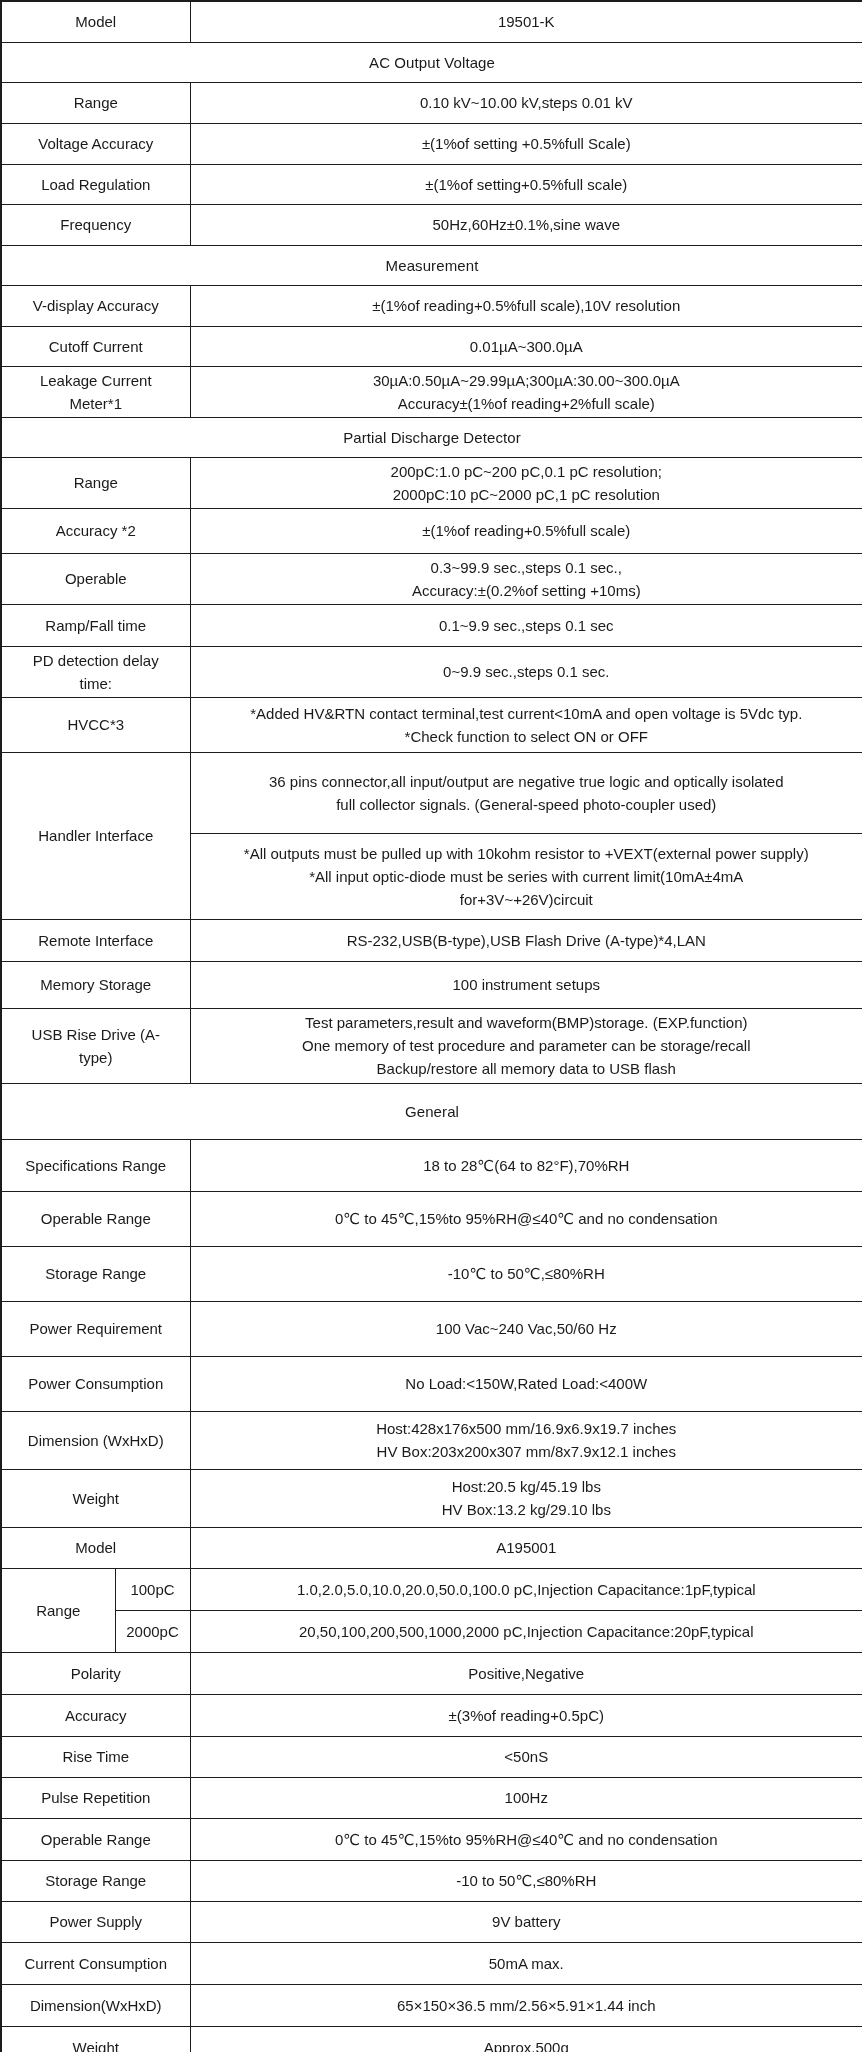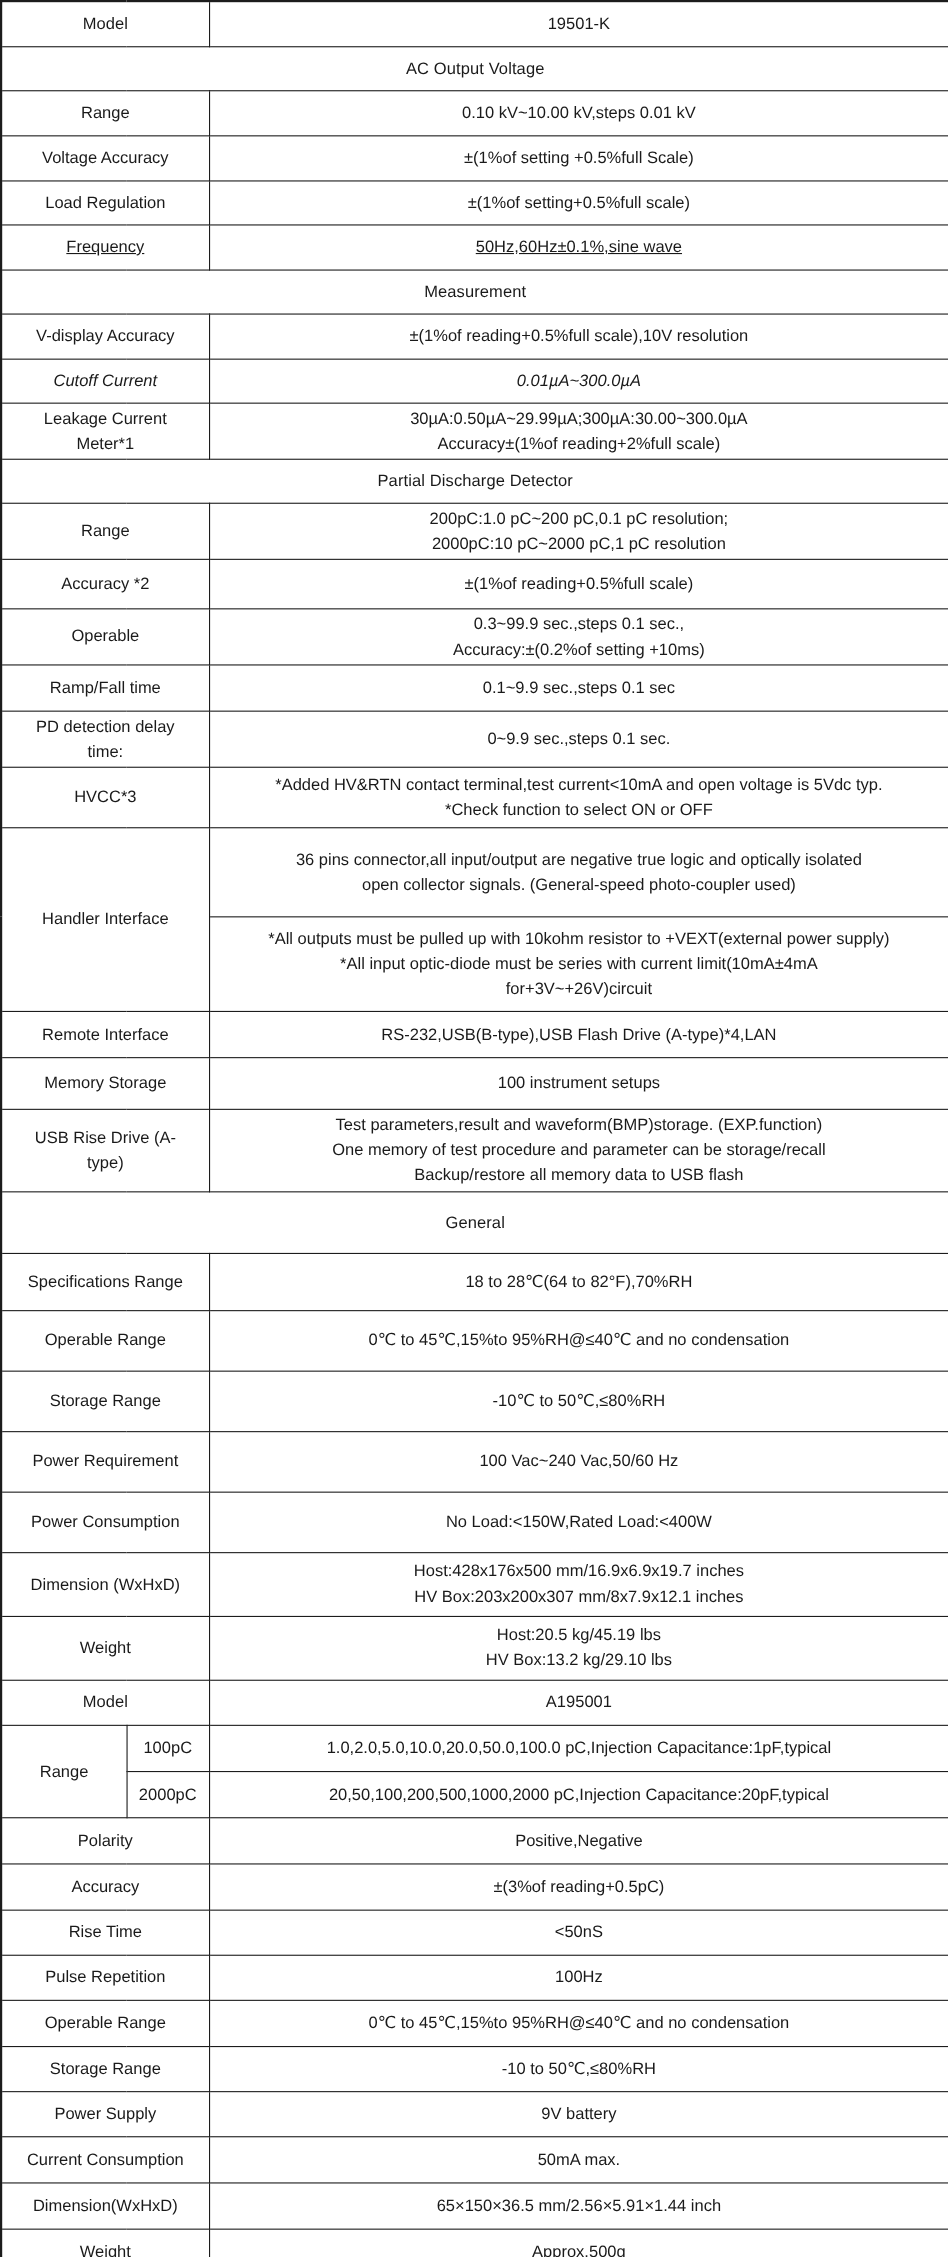--- a/index.html
+++ b/index.html
@@ -63,40 +63,40 @@
           </td>
         </tr>
         <tr style="height: 40px;">
           <td colspan="2">
             <span class="ln">Load Regulation</span>
           </td>
           <td>
             <span class="ln">±(1%of setting+0.5%full scale)</span>
           </td>
         </tr>
-        <tr style="height: 41px; text-decoration: underline;">
+        <tr style="height: 41px;">
           <td colspan="2">
             <span class="ln">Frequency</span>
           </td>
           <td>
             <span class="ln">50Hz,60Hz±0.1%,sine wave</span>
           </td>
         </tr>
         <tr style="height: 40px;">
           <td colspan="3" class="section">Measurement</td>
         </tr>
         <tr style="height: 41px;">
           <td colspan="2">
             <span class="ln">V-display Accuracy</span>
           </td>
           <td>
             <span class="ln">±(1%of reading+0.5%full scale),10V resolution</span>
           </td>
         </tr>
-        <tr style="height: 40px; font-style: italic;">
+        <tr style="height: 40px;">
           <td colspan="2">
             <span class="ln">Cutoff Current</span>
           </td>
           <td>
             <span class="ln">0.01µA~300.0µA</span>
           </td>
         </tr>
         <tr style="height: 46px;">
           <td colspan="2">
             <span class="ln">Leakage Current</span>
@@ -161,21 +161,21 @@
             <span class="ln">*Added HV&amp;RTN contact terminal,test current&lt;10mA and open voltage is 5Vdc typ.</span>
             <span class="ln">*Check function to select ON or OFF</span>
           </td>
         </tr>
         <tr style="height: 81px;">
           <td colspan="2" rowspan="2">
             <span class="ln">Handler Interface</span>
           </td>
           <td>
             <span class="ln">36 pins connector,all input/output are negative true logic and optically isolated</span>
-            <span class="ln">open collector signals. (General-speed photo-coupler used)</span>
+            <span class="ln">full collector signals. (General-speed photo-coupler used)</span>
           </td>
         </tr>
         <tr style="height: 86px;">
           <td>
             <span class="ln">*All outputs must be pulled up with 10kohm resistor to +VEXT(external power supply)</span>
             <span class="ln">*All input optic-diode must be series with current limit(10mA±4mA</span>
             <span class="ln">for+3V~+26V)circuit</span>
           </td>
         </tr>
         <tr style="height: 42px;">

